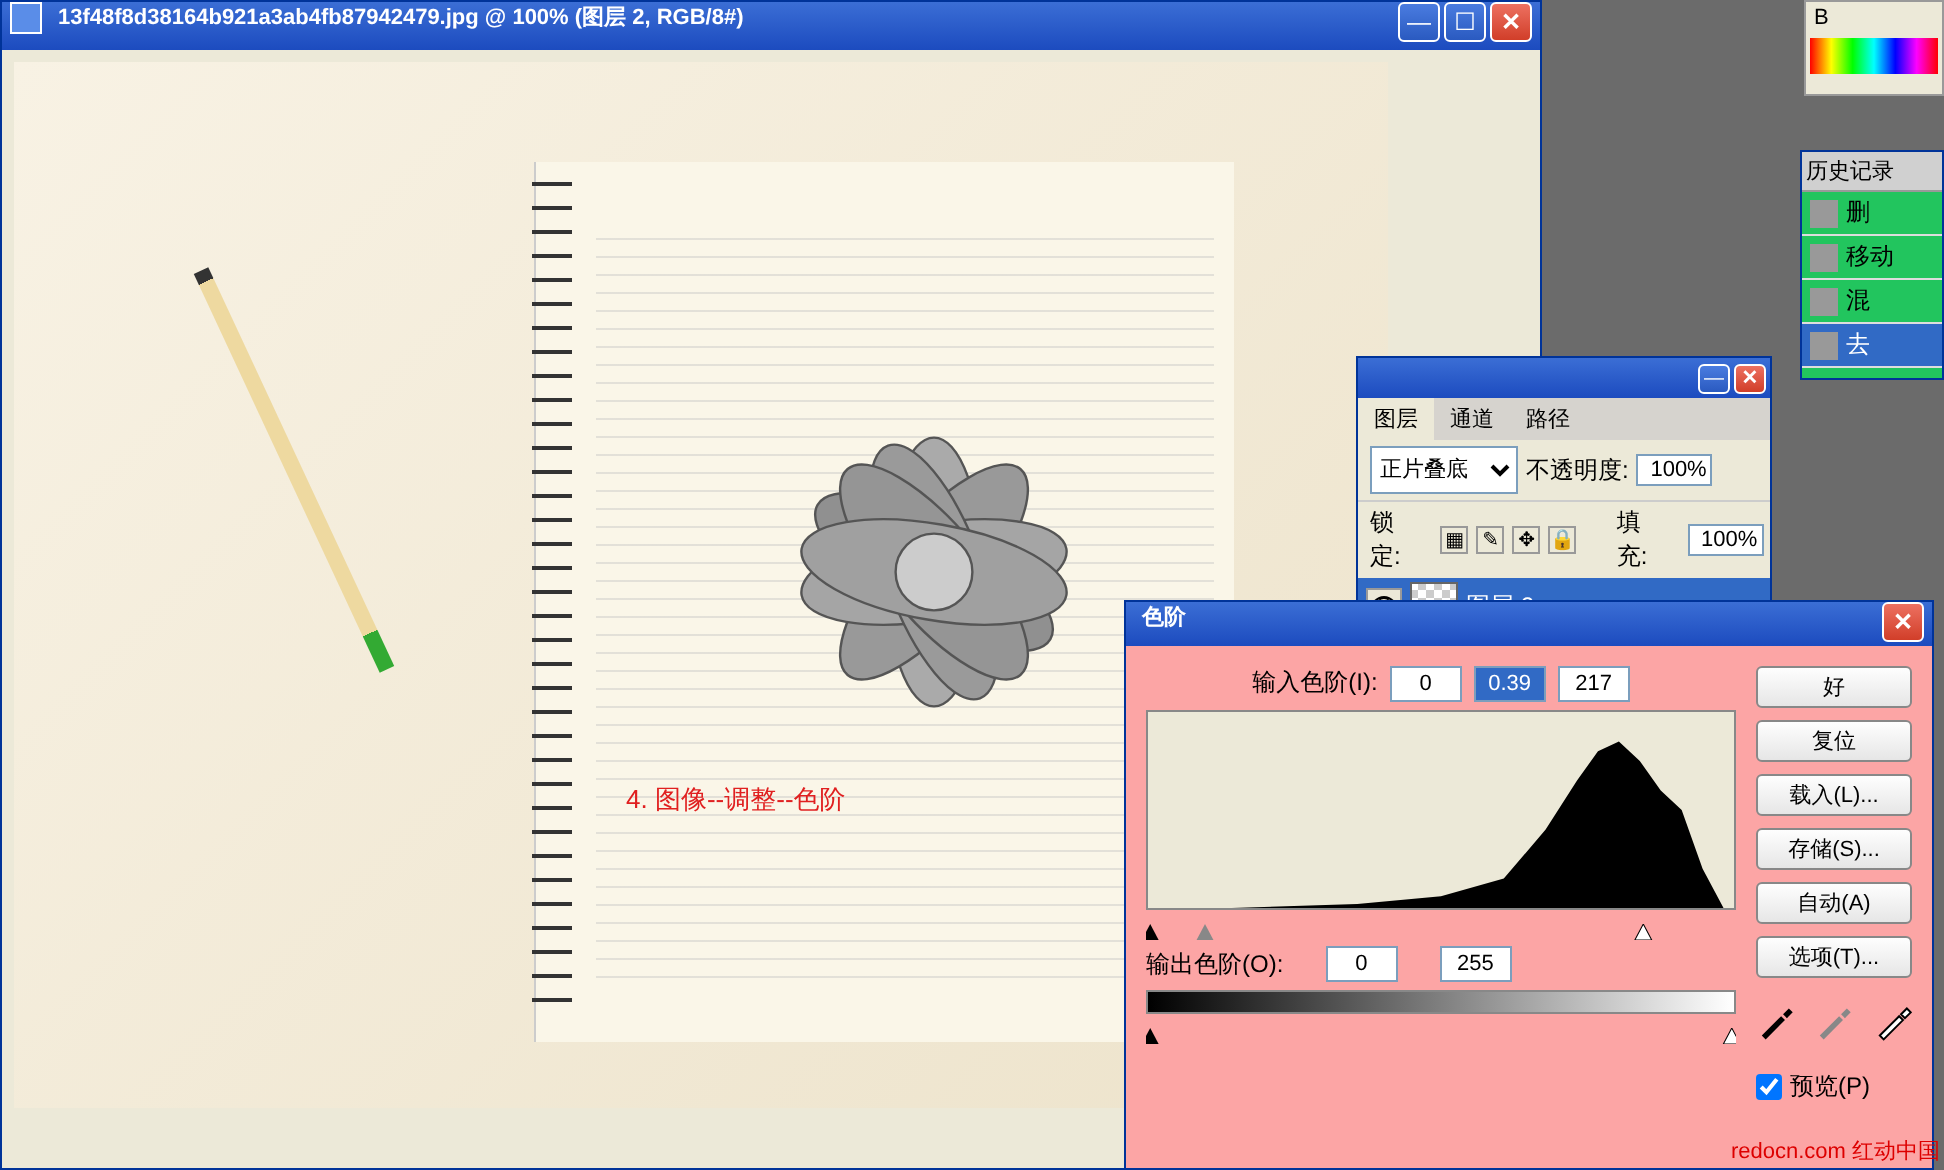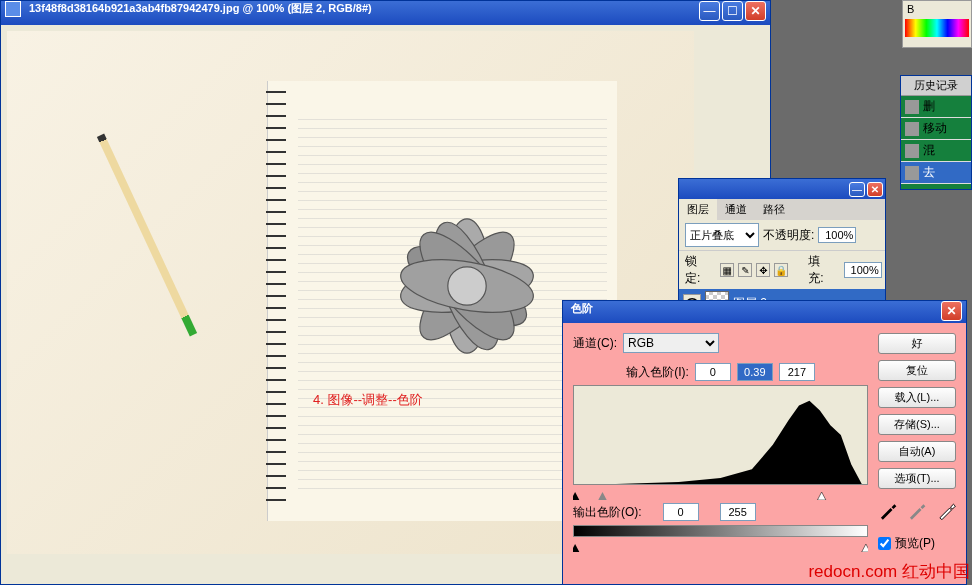--- a/index.html
+++ b/index.html
@@ -17,21 +17,21 @@
 .win-close { background: linear-gradient(to bottom, #ed7161, #d13e29); color: #fff; font-weight: bold; }
 .canvas-area { position: absolute; left: 6px; top: 30px; right: 76px; bottom: 30px; background: #fff; overflow: hidden; }
 .annotation { position: absolute; left: 306px; top: 360px; color: #e02020; font-size: 13px; }
 
 
 .color-frag { position: absolute; right: 0; top: 0; width: 70px; height: 48px; background: #ece9d8; border: 1px solid #999; }
 .color-label { padding: 2px 4px; font-size: 11px; }
 .spectrum { height: 18px; background: linear-gradient(to right, red, yellow, lime, cyan, blue, magenta, red); margin: 2px; }
 
 
-.history-panel { position: absolute; right: 0; top: 75px; width: 72px; height: 115px; background: #15803d; border: 1px solid #003399; text-align: center; }
+.history-panel { position: absolute; right: 0; top: 75px; width: 72px; height: 115px; background: #22c55e; border: 1px solid #003399; }
 .panel-tabs-sm { background: #d0d0d0; padding: 2px; font-size: 11px; border-bottom: 1px solid #999; }
 .history-row { display: flex; align-items: center; padding: 2px 4px; gap: 4px; font-size: 11px; border-bottom: 1px solid #ddd; }
 .history-row.active { background: #316ac5; color: #fff; }
 .hist-icon { width: 14px; height: 14px; background: #999; display: inline-block; }
 
 
 .layers-panel { position: absolute; left: 678px; top: 178px; width: 208px; height: 130px; background: #ece9d8; border: 1px solid #003399; }
 .panel-header { height: 20px; background: linear-gradient(to bottom, #3b6ed5, #1c4bbf); display: flex; justify-content: flex-end; align-items: center; gap: 2px; padding: 0 2px; }
 .panel-header .win-btn { width: 16px; height: 15px; font-size: 10px; }
 .panel-tabs { display: flex; background: #d6d3ce; }
@@ -49,21 +49,21 @@
 
 
 .levels-dialog { position: absolute; left: 562px; top: 300px; width: 405px; height: 285px; background: #fca5a5; border: 1px solid #003399; }
 .levels-dialog .titlebar { height: 22px; }
 .dlg-body { display: flex; padding: 10px; gap: 10px; }
 .dlg-left { flex: 1; }
 .dlg-right { width: 78px; display: flex; flex-direction: column; gap: 6px; }
 .dlg-btn { height: 21px; background: linear-gradient(to bottom, #fefefe, #e6e6e6); border: 1px solid #888; border-radius: 3px; cursor: pointer; font-size: 11px; }
 .channel-row { display: flex; align-items: center; gap: 6px; margin-bottom: 10px; }
 .channel-row select { width: 96px; height: 20px; border: 1px solid #7b9ebd; }
-.input-levels-row { display: flex; align-items: center; gap: 6px; justify-content: center; margin-bottom: 4px; }
+.input-levels-row { display: flex; align-items: flex-start; gap: 6px; justify-content: center; margin-bottom: 4px; }
 .level-input { width: 36px; height: 18px; border: 1px solid #7b9ebd; text-align: center; font-size: 11px; }
 .level-input.sel { background: #316ac5; color: #fff; }
 .histogram-box { height: 100px; border: 1px solid #888; background: #ece9d8; position: relative; margin-bottom: 4px; }
 .histogram-svg { width: 100%; height: 100%; }
 .slider-track { height: 8px; position: relative; margin-bottom: 6px; }
 .slider-track svg { width: 100%; height: 8px; }
 .output-row { display: flex; align-items: center; gap: 21px; margin-bottom: 4px; }
 .output-bar { height: 12px; background: linear-gradient(to right, #000, #fff); border: 1px solid #888; margin-bottom: 4px; }
 .eyedroppers { display: flex; gap: 10px; justify-content: flex-end; margin-top: 6px; }
 .eyedropper { width: 20px; height: 20px; cursor: pointer; }
@@ -71,21 +71,21 @@
 .preview-row input { width: 13px; height: 13px; }
 
 
 .notebook { position: absolute; left: 0; top: 0; width: 100%; height: 100%; background: linear-gradient(135deg, #f8f2e4 0%, #ede3cb 100%); }
 .page { position: absolute; left: 260px; top: 50px; width: 350px; height: 440px; background: #faf6e8; border-left: 1px solid #ccc; }
 .page::before { content: ''; position: absolute; left: -2px; top: 10px; bottom: 10px; width: 20px; background: repeating-linear-gradient(to bottom, #333 0 2px, transparent 2px 12px); }
 .lines { position: absolute; left: 30px; right: 10px; top: 30px; bottom: 30px; background: repeating-linear-gradient(to bottom, transparent 0 8px, #c0c0c0 8px 9px); opacity: .4; }
 .pencil { position: absolute; left: 30px; top: 200px; width: 220px; height: 8px; background: linear-gradient(to right, #333 0 6px, #eed9a0 6px 200px, #3a3 200px); transform: rotate(65deg); }
 .flower { position: absolute; left: 340px; top: 135px; width: 240px; height: 240px; }
 
-.watermark { position: absolute; right: 2px; bottom: 2px; color: #d00; font-size: 17px; }
+.watermark { position: absolute; right: 2px; bottom: 2px; color: #d00; font-size: 11px; }
 </style>
 </head>
 <body>
 
 <div class="doc-window">
   <div class="titlebar">
     <span class="titlebar-icon"></span>
     <span class="titlebar-text">13f48f8d38164b921a3ab4fb87942479.jpg @ 100% (图层 2, RGB/8#)</span>
     <div class="win-controls">
       <div class="win-btn win-min">—</div>
@@ -178,24 +178,20 @@
 
 <div class="levels-dialog">
   <div class="titlebar">
     <span class="titlebar-text">色阶</span>
     <div class="win-controls">
       <div class="win-btn win-close">✕</div>
     </div>
   </div>
   <div class="dlg-body">
     <div class="dlg-left">
-      <div class="channel-row">
-        <span>通道(C):</span>
-        <select><option>RGB</option></select>
-      </div>
       <div class="input-levels-row">
         <span>输入色阶(I):</span>
         <input class="level-input" value="0" style="">
         <input class="level-input sel" value="0.39" style="">
         <input class="level-input" value="217" style="">
       </div>
       <div class="histogram-box">
         <svg class="histogram-svg" viewBox="0 0 280 100" preserveAspectRatio="none">
           <path d="M0,100 L40,100 L100,98 L140,94 L170,85 L190,60 L205,35 L215,20 L225,15 L235,25 L245,40 L255,50 L265,80 L275,100 L280,100 Z" fill="#000"></path>
         </svg>

